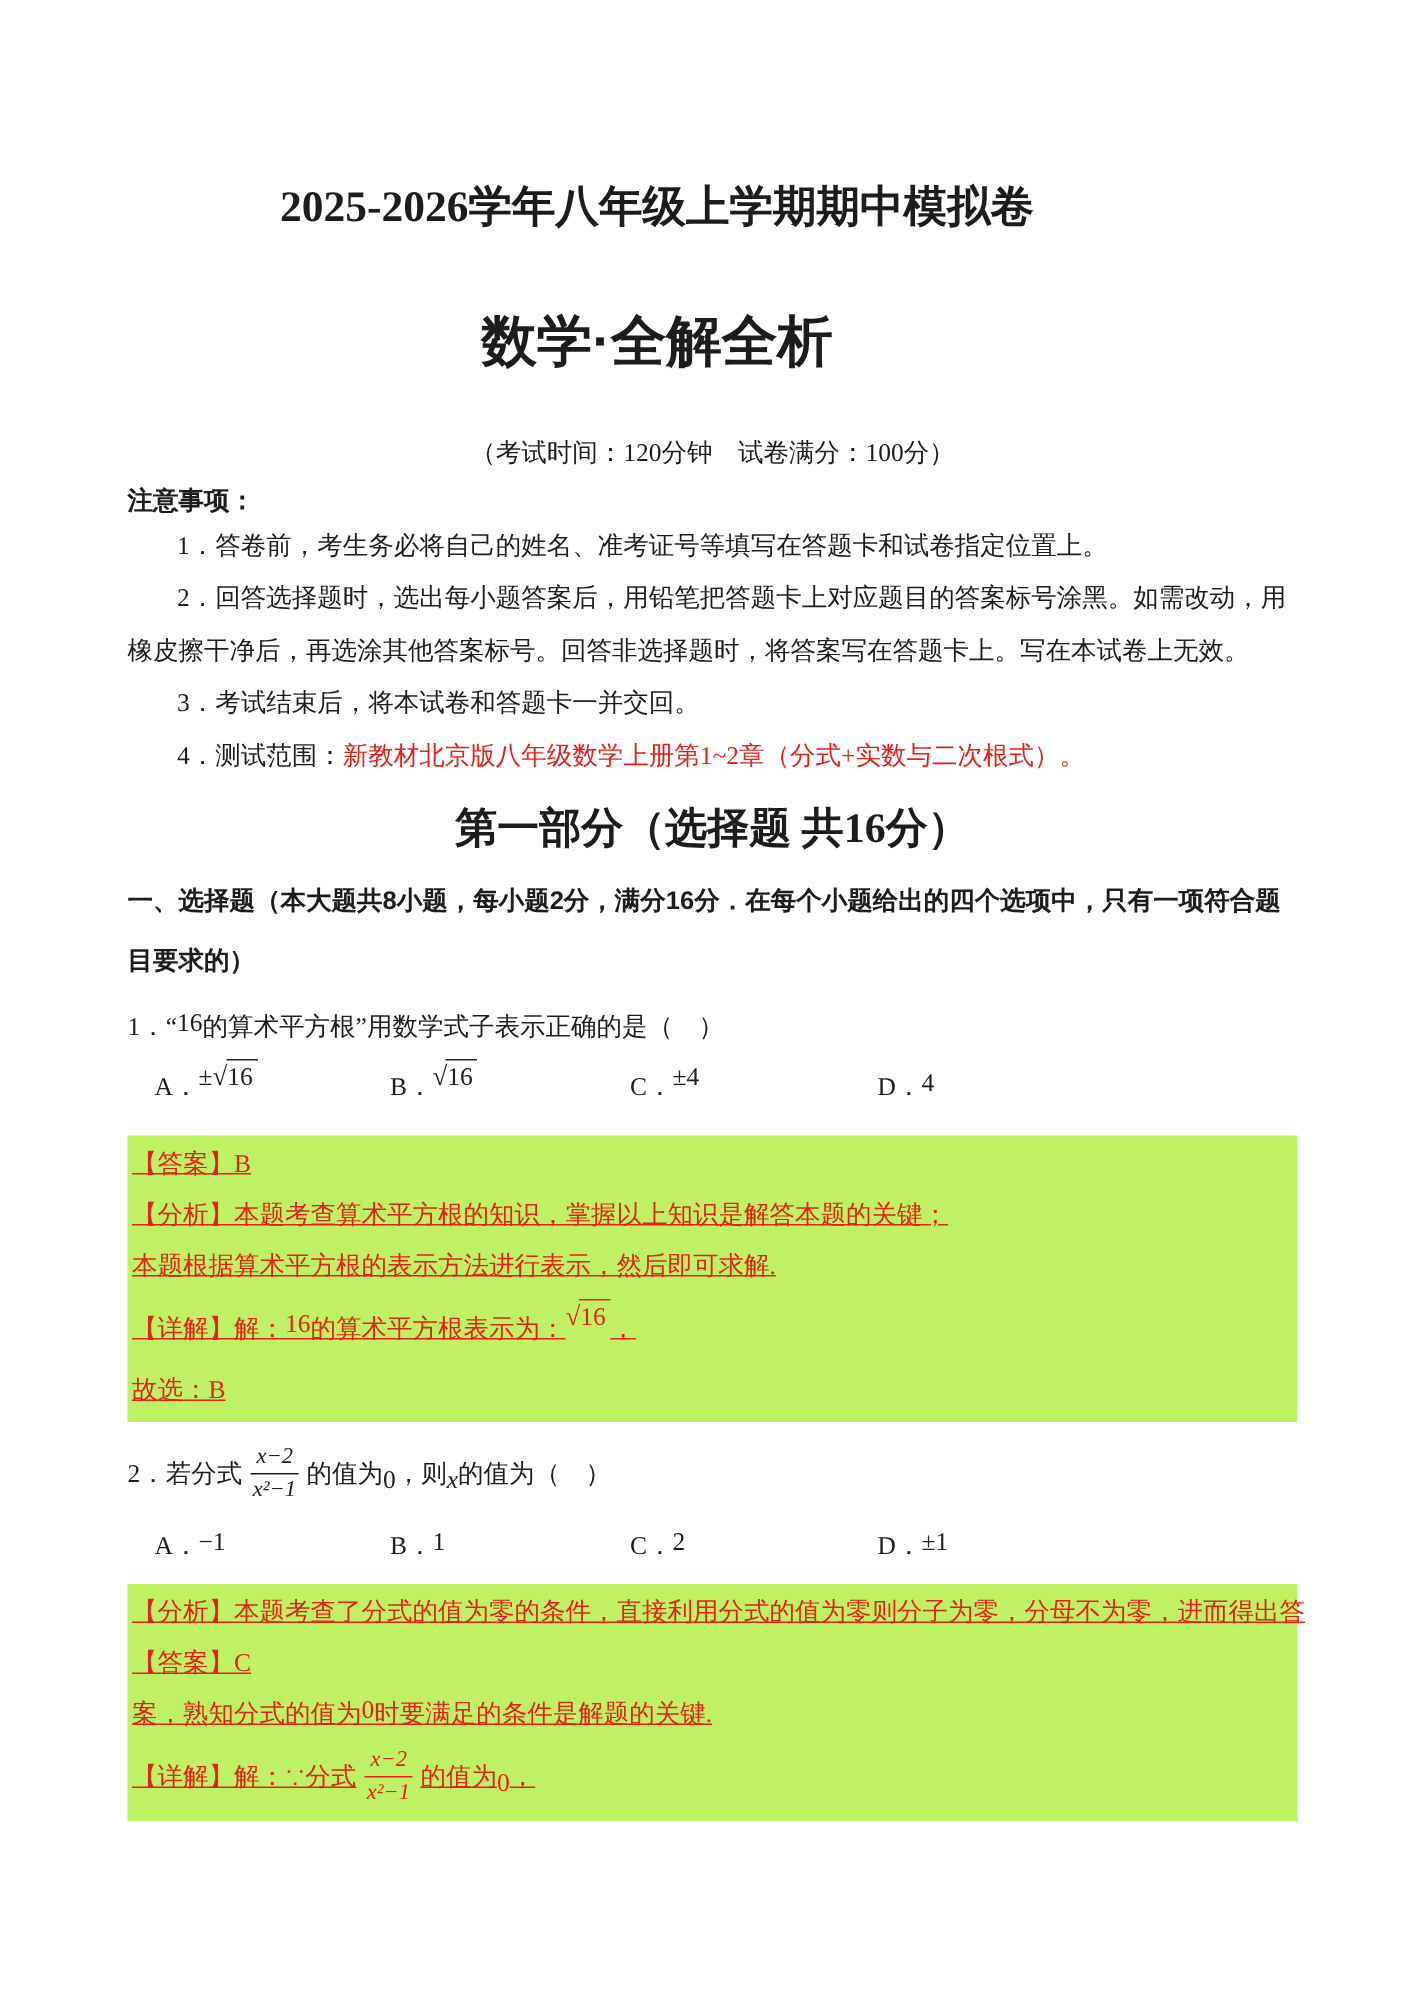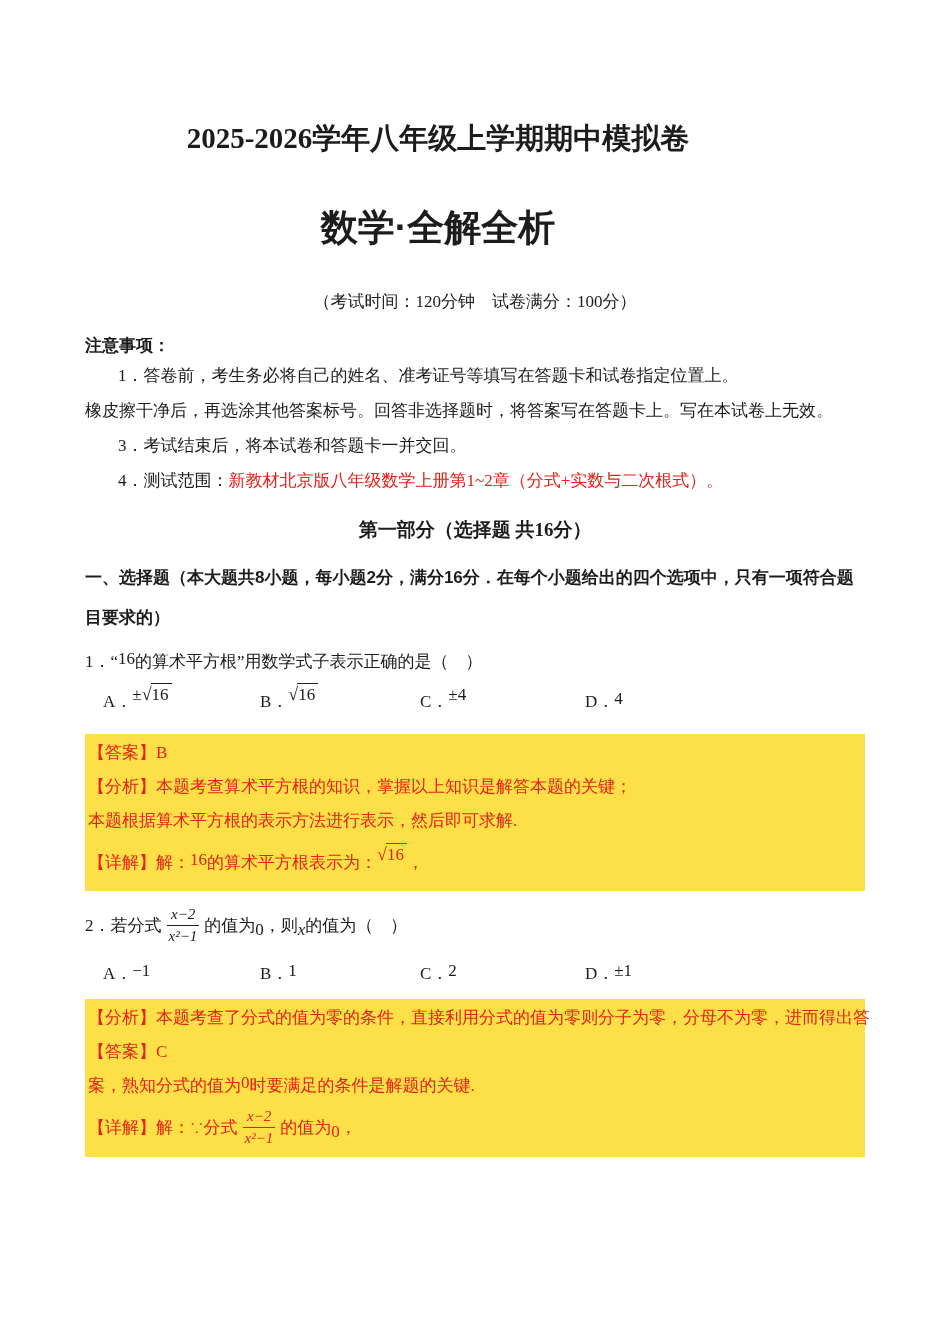--- a/index.html
+++ b/index.html
@@ -6,27 +6,27 @@
   body{width:950px;height:1344px;overflow:hidden;color:#1c1c1c;
        font-family:"Liberation Serif",serif;}
   .page{padding:0 85px;width:780px;}
 
   .title{padding-top:118px;margin:0 74px 0 0;text-align:center;
          font-size:29px;font-weight:bold;line-height:40px;font-family:"Liberation Serif",serif;}
   .subtitle{margin:50px 74px 0 0;text-align:center;font-size:37px;font-weight:bold;
             line-height:40px;font-family:"Liberation Sans",sans-serif;}
   .exam-info{margin-top:42px;text-align:center;font-size:17px;line-height:24px;}
 
-  .notice-h{margin-top:20px;font-size:17px;line-height:24px;font-weight:bold;
+  .notice-h{margin-top:8px;font-size:17px;line-height:24px;font-weight:bold;
             font-family:"Liberation Sans",sans-serif;}
   .nline{font-size:17px;line-height:35px;white-space:nowrap;}
   .indent{padding-left:33px;}
   .red{color:#e32119;}
 
-  .section-heading{margin:14px 0 0 0;text-align:center;font-size:19px;font-weight:bold;
+  .section-heading{margin:14px 0 0 0;text-align:center;font-size:28px;font-weight:bold;
                    line-height:36px;font-family:"Liberation Serif",serif;}
   .intro{margin-top:10px;font-size:17px;line-height:40px;font-weight:bold;
          font-family:"Liberation Sans",sans-serif;white-space:nowrap;}
 
   .stem{margin-top:6px;font-size:17px;line-height:36px;white-space:nowrap;}
   .stem.tall{margin-top:8px;line-height:54px;}
   .options{margin-top:2px;height:38px;font-size:17px;line-height:38px;
            padding-left:18px;white-space:nowrap;}
   .opt{display:inline-block;}
   .w1{width:157px;} .w2{width:160px;} .w3{width:165px;}
@@ -41,39 +41,40 @@
   .sqrt{display:inline-block;white-space:nowrap;}
   .rad{font-size:18px;}
   .radicand{border-top:1.3px solid currentColor;padding:1px 3px 0 1px;margin-left:-1px;}
 
   .frac{display:inline-block;vertical-align:middle;text-align:center;font-size:15px;
         line-height:1.25;font-style:italic;font-family:"Liberation Serif",serif;
         margin:0 5px;position:relative;top:-2px;}
   .frac .fnum{display:block;border-bottom:1.3px solid currentColor;padding:0 4px 1px 4px;text-align:right;}
   .frac .fden{display:block;padding:1px 2px 0 2px;}
 
-  .answer-block{background:#fde047;color:#e32119;font-size:17px;
-                padding:2px 1px 4px 3px;}
+  .answer-block{background:#bef264;color:#e32119;font-size:17px;
+                padding:2px 1px 4px 3px;text-decoration:underline;}
   .ab1{margin-top:14px;}
   .ab2{margin-top:6px;}
   .aline{line-height:34px;white-space:nowrap;}
   .aline.detail1{line-height:48px;}
   .aline.detail2{line-height:50px;}
 </style>
 </head>
 <body>
 
 <div class="page">
 
   <div class="title">2025-2026学年八年级上学期期中模拟卷</div>
   <div class="subtitle">数学·全解全析</div>
   <div class="exam-info">（考试时间：120分钟　试卷满分：100分）</div>
 
   <div class="notice-h">注意事项：</div>
   <div class="nline indent">1．答卷前，考生务必将自己的姓名、准考证号等填写在答题卡和试卷指定位置上。</div>
+  <div class="nline indent">2．回答选择题时，选出每小题答案后，用铅笔把答题卡上对应题目的答案标号涂黑。如需改动，用</div>
   <div class="nline">橡皮擦干净后，再选涂其他答案标号。回答非选择题时，将答案写在答题卡上。写在本试卷上无效。</div>
   <div class="nline indent">3．考试结束后，将本试卷和答题卡一并交回。</div>
   <div class="nline indent">
     <span>4．测试范围：</span><span class="red">新教材北京版八年级数学上册第1~2章（分式+实数与二次根式）。</span>
   </div>
 
   <div class="section-heading">第一部分（选择题 共16分）</div>
   <div class="intro">一、选择题（本大题共8小题，每小题2分，满分16分．在每个小题给出的四个选项中，只有一项符合题</div>
   <div class="intro" style="margin-top:0;">目要求的）</div>
 
@@ -88,20 +89,21 @@
     <div class="aline">
       <span>【答案】</span><span>B</span>
     </div>
     <div class="aline">
       <span>【分析】</span><span>本题考查算术平方根的知识，掌握以上知识是解答本题的关键；</span>
     </div>
     <div class="aline">本题根据算术平方根的表示方法进行表示，然后即可求解.</div>
     <div class="aline detail1">
       <span>【详解】</span><span>解：</span><span class="m hi">16</span><span>的算术平方根表示为：</span><span class="hi2 m"><span class="rad">√</span><span class="radicand">16</span></span><span>，</span>
     </div>
+    <div class="aline">故选：B</div>
   </div>
 
   <div class="stem tall">
     <span>2．</span><span>若分式</span><span class="frac"><span class="fnum">x−2</span><span class="fden">x²−1</span></span><span>的值为</span><span class="m low">0</span><span>，则</span><span class="mi low">x</span><span>的值为（　）</span>
   </div>
   <div class="options">
     <span class="opt w1"><span>A．</span><span class="m hi">−1</span></span><span class="opt w2"><span>B．</span><span class="m hi">1</span></span><span class="opt w3"><span>C．</span><span class="m hi">2</span></span><span class="opt"><span>D．</span><span class="m hi">±1</span></span>
   </div>
 
   <div class="answer-block ab2">

